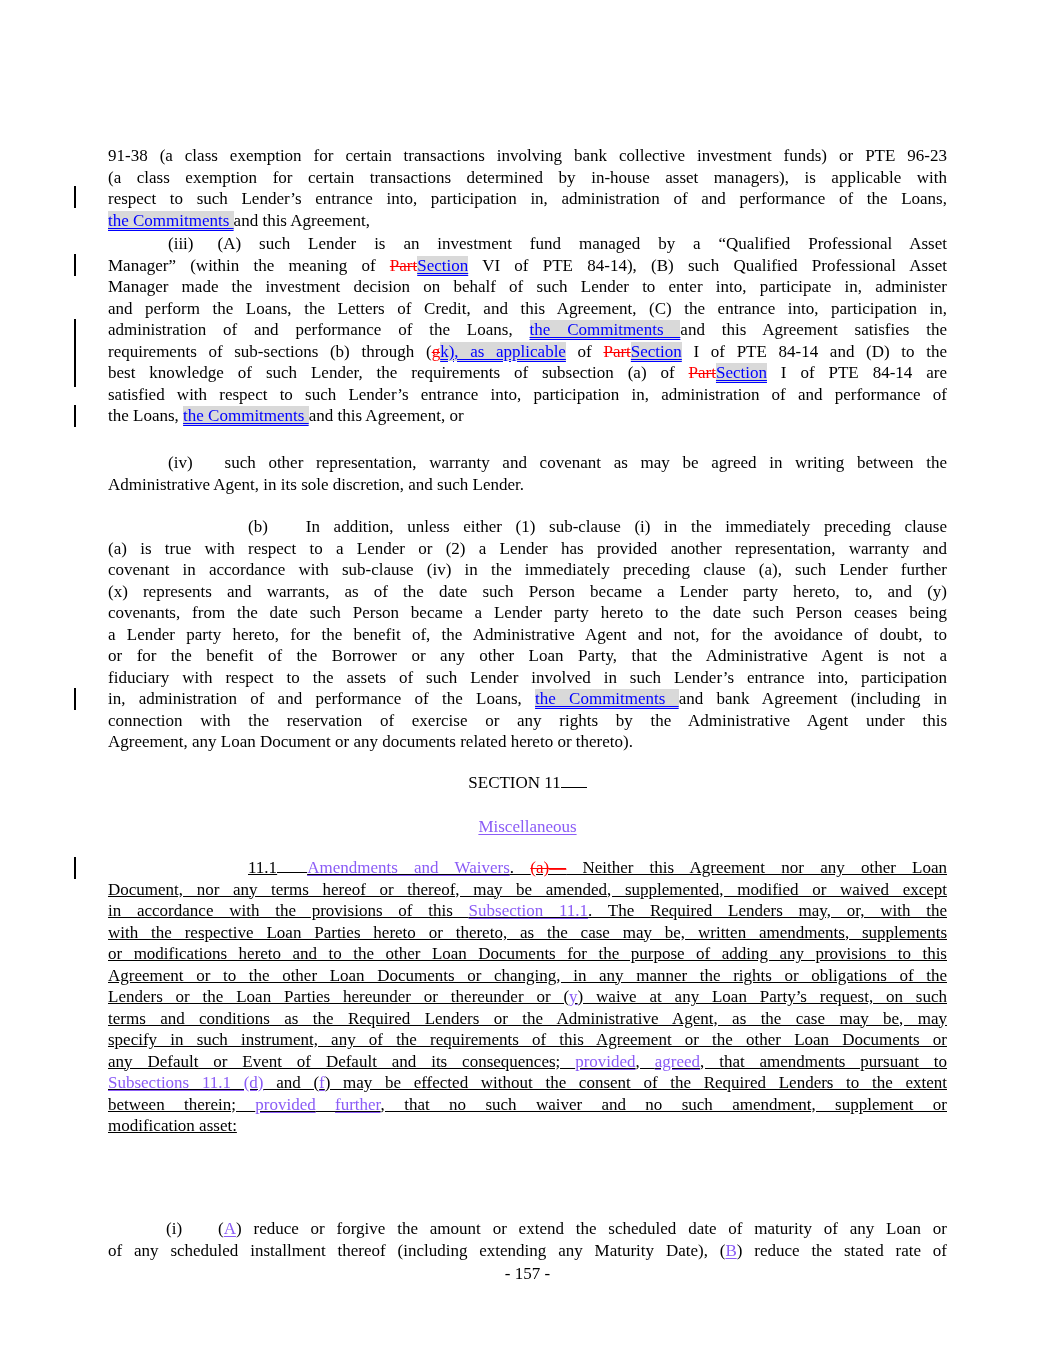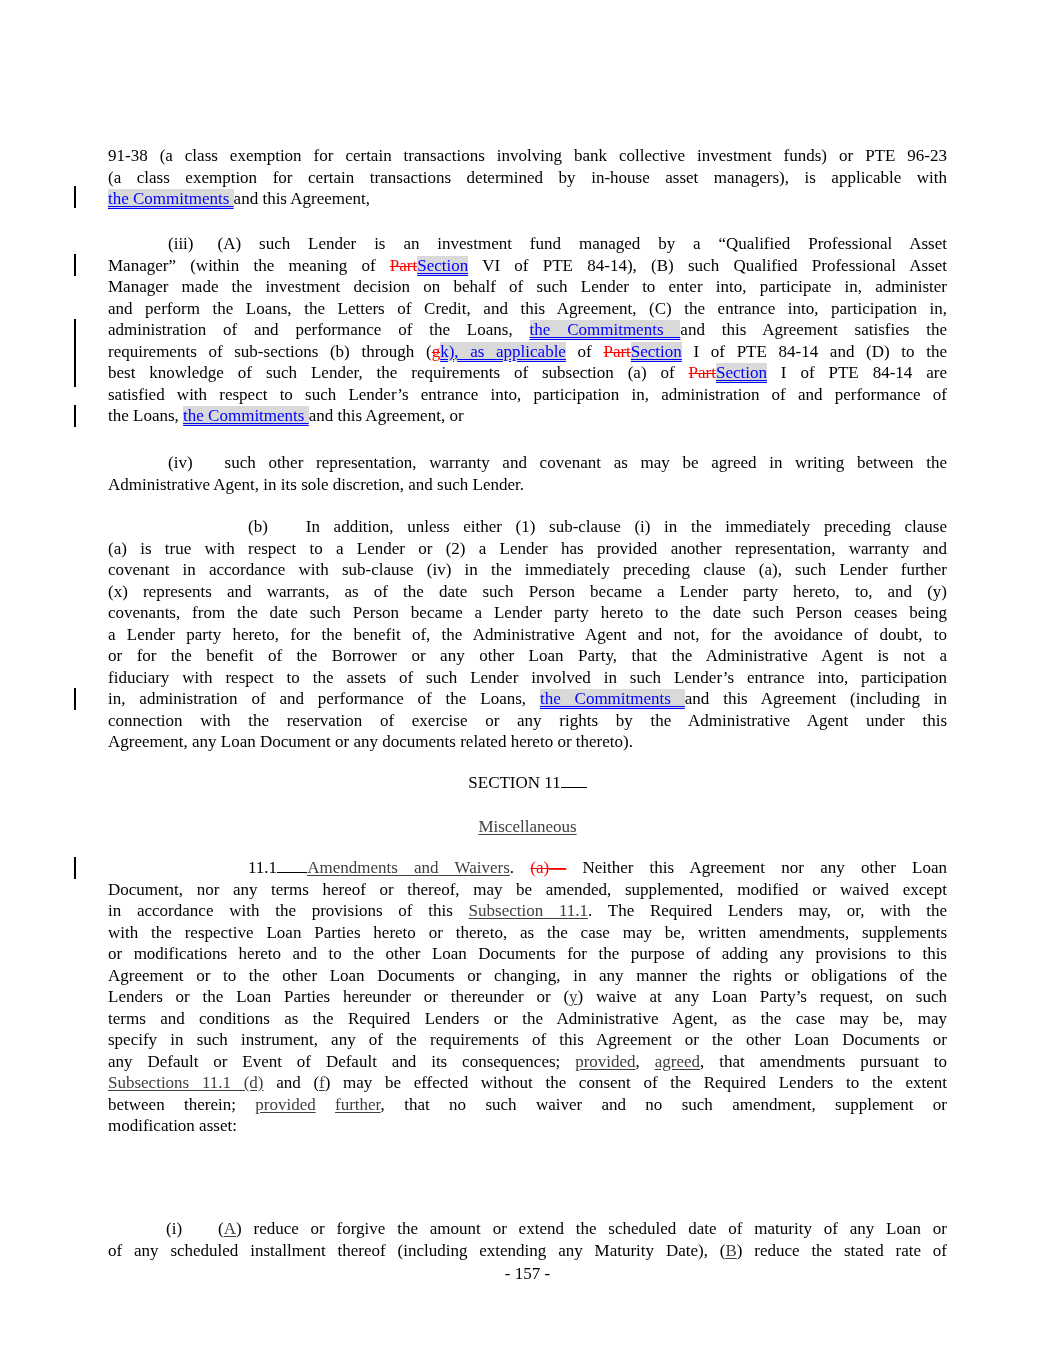--- a/index.html
+++ b/index.html
@@ -28,21 +28,21 @@
   .line.last { text-align-last: left; }
   .block.center .line { text-align: left; text-align-last: center; }
   .seg-n { color: #000000; }
   .seg-ins {
     text-decoration: underline;
     text-decoration-style: double;
     text-underline-offset: 2px;
     text-decoration-thickness: 1px;
   }
   .seg-del { text-decoration: line-through; text-decoration-thickness: 1px; }
-  .seg-u { color: #404040; text-decoration: underline; text-underline-offset: 2px; }
+  .seg-u { color: #8b5cf6; text-decoration: underline; text-underline-offset: 2px; }
   .seg-tab { display: inline-block; height: 1px; }
   .seg-utab {
     display: inline-block;
     height: 14px;
     border-bottom: 1.5px solid #000000;
     vertical-align: baseline;
   }
   .change-bar {
     position: absolute;
     left: 74px;
@@ -60,20 +60,21 @@
       <div class="change-bar" style="top: 254px; height: 22px;"></div>
       <div class="change-bar" style="top: 319px; height: 68px;"></div>
       <div class="change-bar" style="top: 405px; height: 22px;"></div>
       <div class="change-bar" style="top: 688px; height: 22px;"></div>
       <div class="change-bar" style="top: 857px; height: 22px;"></div>
     </div>
 
   <div class="block" style="top: 121px; margin-top: 24px;">
       <div class="line"><span class="seg-n">91-38 (a class exemption for certain transactions involving bank collective investment funds) or PTE 96-23</span></div>
       <div class="line"><span class="seg-n">(a class exemption for certain transactions determined by in-house asset managers), is applicable with</span></div>
+      <div class="line"><span class="seg-n">respect to such Lender’s entrance into, participation in, administration of and performance of the Loans,</span></div>
       <div class="line last"><span class="seg-ins" style="color: rgb(0, 0, 255); background: rgb(217, 217, 217);">the Commitments </span><span class="seg-n">and this Agreement,</span></div>
     </div>
   <div class="block" style="top: 233px;">
       <div class="line"><span class="seg-tab" style="width: 60px;"></span><span class="seg-n">(iii)</span><span class="seg-tab" style="width: 24px;"></span><span class="seg-n">(A) such Lender is an investment fund managed by a “Qualified Professional Asset</span></div>
       <div class="line"><span class="seg-n">Manager” (within the meaning of </span><span class="seg-del" style="color: rgb(255, 0, 0);">Part</span><span class="seg-ins" style="color: rgb(0, 0, 255); background: rgb(217, 217, 217);">Section</span><span class="seg-n"> VI of PTE 84-14), (B) such Qualified Professional Asset</span></div>
       <div class="line"><span class="seg-n">Manager made the investment decision on behalf of such Lender to enter into, participate in, administer</span></div>
       <div class="line"><span class="seg-n">and perform the Loans, the Letters of Credit, and this Agreement, (C) the entrance into, participation in,</span></div>
       <div class="line"><span class="seg-n">administration of and performance of the Loans, </span><span class="seg-ins" style="color: rgb(0, 0, 255); background: rgb(217, 217, 217);">the Commitments </span><span class="seg-n">and this Agreement satisfies the</span></div>
       <div class="line"><span class="seg-n">requirements of sub-sections (b) through (</span><span class="seg-del" style="color: rgb(255, 0, 0);">g</span><span class="seg-ins" style="color: rgb(0, 0, 255); background: rgb(217, 217, 217);">k), as applicable</span><span class="seg-n"> of </span><span class="seg-del" style="color: rgb(255, 0, 0);">Part</span><span class="seg-ins" style="color: rgb(0, 0, 255); background: rgb(217, 217, 217);">Section</span><span class="seg-n"> I of PTE 84-14 and (D) to the</span></div>
       <div class="line"><span class="seg-n">best knowledge of such Lender, the requirements of subsection (a) of </span><span class="seg-del" style="color: rgb(255, 0, 0);">Part</span><span class="seg-ins" style="color: rgb(0, 0, 255); background: rgb(217, 217, 217);">Section</span><span class="seg-n"> I of PTE 84-14 are</span></div>
@@ -86,31 +87,31 @@
     </div>
   <div class="block" style="top: 516px;">
       <div class="line"><span class="seg-tab" style="width: 140px;"></span><span class="seg-n">(b)</span><span class="seg-tab" style="width: 38px;"></span><span class="seg-n">In addition, unless either (1) sub-clause (i) in the immediately preceding clause</span></div>
       <div class="line"><span class="seg-n">(a) is true with respect to a Lender or (2) a Lender has provided another representation, warranty and</span></div>
       <div class="line"><span class="seg-n">covenant in accordance with sub-clause (iv) in the immediately preceding clause (a), such Lender further</span></div>
       <div class="line"><span class="seg-n">(x) represents and warrants, as of the date such Person became a Lender party hereto, to, and (y)</span></div>
       <div class="line"><span class="seg-n">covenants, from the date such Person became a Lender party hereto to the date such Person ceases being</span></div>
       <div class="line"><span class="seg-n">a Lender party hereto, for the benefit of, the Administrative Agent and not, for the avoidance of doubt, to</span></div>
       <div class="line"><span class="seg-n">or for the benefit of the Borrower or any other Loan Party, that the Administrative Agent is not a</span></div>
       <div class="line"><span class="seg-n">fiduciary with respect to the assets of such Lender involved in such Lender’s entrance into, participation</span></div>
-      <div class="line"><span class="seg-n">in, administration of and performance of the Loans, </span><span class="seg-ins" style="color: rgb(0, 0, 255); background: rgb(217, 217, 217);">the Commitments </span><span class="seg-n">and this Agreement (including in</span></div>
+      <div class="line"><span class="seg-n">in, administration of and performance of the Loans, </span><span class="seg-ins" style="color: rgb(0, 0, 255); background: rgb(217, 217, 217);">the Commitments </span><span class="seg-n">and bank Agreement (including in</span></div>
       <div class="line"><span class="seg-n">connection with the reservation of exercise or any rights by the Administrative Agent under this</span></div>
       <div class="line last"><span class="seg-n">Agreement, any Loan Document or any documents related hereto or thereto).</span></div>
     </div>
   <div class="block center" style="top: 772px;">
       <div class="line last"><span class="seg-n">SECTION 11</span><span class="seg-utab" style="width: 26px;"></span></div>
     </div>
   <div class="block center" style="top: 816px;">
       <div class="line last"><span class="seg-u">Miscellaneous</span></div>
     </div>
-  <div class="block" style="top: 857px;">
+  <div class="block" style="top: 857px; text-decoration: underline;">
       <div class="line"><span class="seg-tab" style="width: 140px;"></span><span class="seg-n">11.1</span><span class="seg-utab" style="width: 30px;"></span><span class="seg-u">Amendments and Waivers</span><span class="seg-n">. </span><span class="seg-del" style="color: rgb(255, 0, 0);">(a)—</span><span class="seg-n"> Neither this Agreement nor any other Loan</span></div>
       <div class="line"><span class="seg-n">Document, nor any terms hereof or thereof, may be amended, supplemented, modified or waived except</span></div>
       <div class="line"><span class="seg-n">in accordance with the provisions of this </span><span class="seg-u">Subsection 11.1</span><span class="seg-n">. The Required Lenders may, or, with the</span></div>
       <div class="line"><span class="seg-n">with the respective Loan Parties hereto or thereto, as the case may be, written amendments, supplements</span></div>
       <div class="line"><span class="seg-n">or modifications hereto and to the other Loan Documents for the purpose of adding any provisions to this</span></div>
       <div class="line"><span class="seg-n">Agreement or to the other Loan Documents or changing, in any manner the rights or obligations of the</span></div>
       <div class="line"><span class="seg-n">Lenders or the Loan Parties hereunder or thereunder or (</span><span class="seg-u">y</span><span class="seg-n">) waive at any Loan Party’s request, on such</span></div>
       <div class="line"><span class="seg-n">terms and conditions as the Required Lenders or the Administrative Agent, as the case may be, may</span></div>
       <div class="line"><span class="seg-n">specify in such instrument, any of the requirements of this Agreement or the other Loan Documents or</span></div>
       <div class="line"><span class="seg-n">any Default or Event of Default and its consequences; </span><span class="seg-u">provided</span><span class="seg-n">, </span><span class="seg-u">agreed</span><span class="seg-n">, that amendments pursuant to</span></div>

